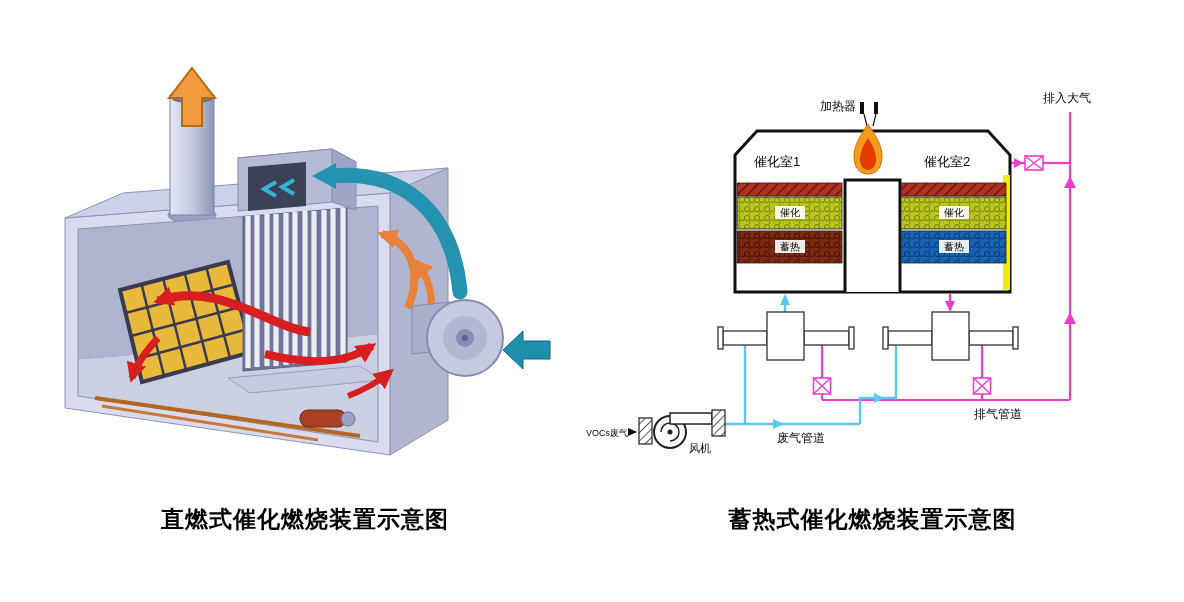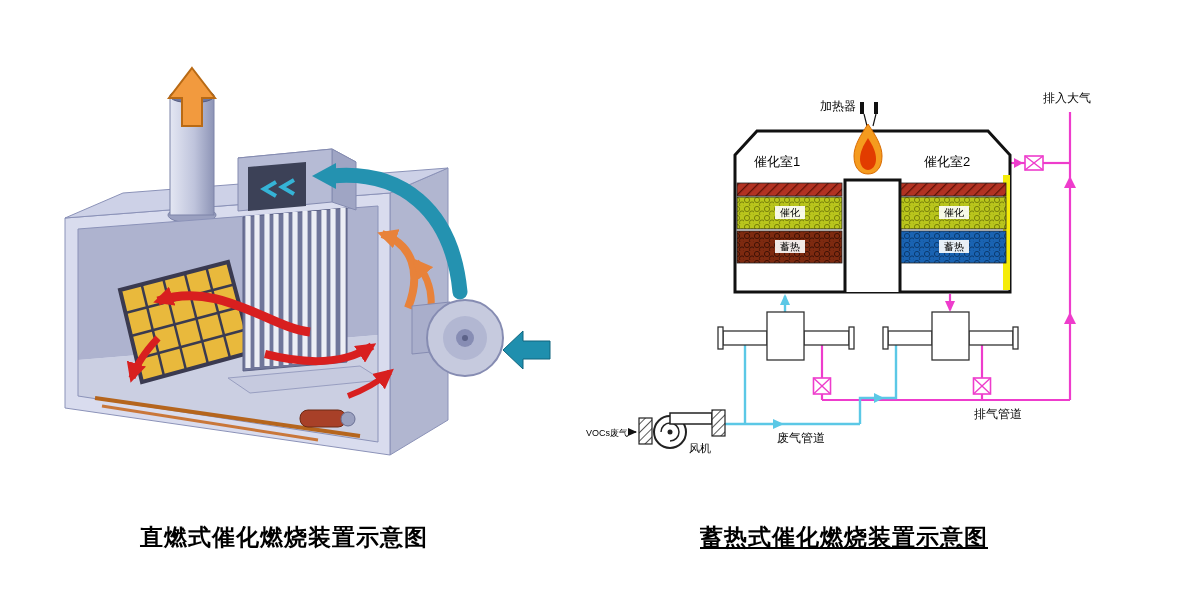--- a/index.html
+++ b/index.html
@@ -3,26 +3,26 @@
 <meta charset="utf-8">
 <style>
   html,body{margin:0;padding:0;}
   body{
     width:1184px;height:602px;position:relative;overflow:hidden;
     background:#ffffff;
     font-family:"Liberation Sans", sans-serif;
   }
   .fig{position:absolute;}
   .caption{
-    position:absolute;top:522px;
+    position:absolute;top:504px;
     font-size:23px;font-weight:700;color:#000;
-    letter-spacing:1px;
+    text-align:center;letter-spacing:1px;
   }
   .cap-left{left:140px;width:330px;}
-  .cap-right{left:700px;width:345px;text-decoration:underline;}
+  .cap-right{left:700px;width:345px;}
   svg text{font-family:"Liberation Sans", sans-serif;fill:#000;}
   .st-mag{stroke:#ee3ccc;fill:none;stroke-width:2.2;}
   .f-mag{fill:#ee3ccc;}
   .st-cyn{stroke:#5bc8e6;fill:none;stroke-width:2.4;}
   .f-cyn{fill:#5bc8e6;}
   .valve{fill:#ffffff;stroke:#333333;stroke-width:1.3;}
 </style>
 </head>
 <body>
 

